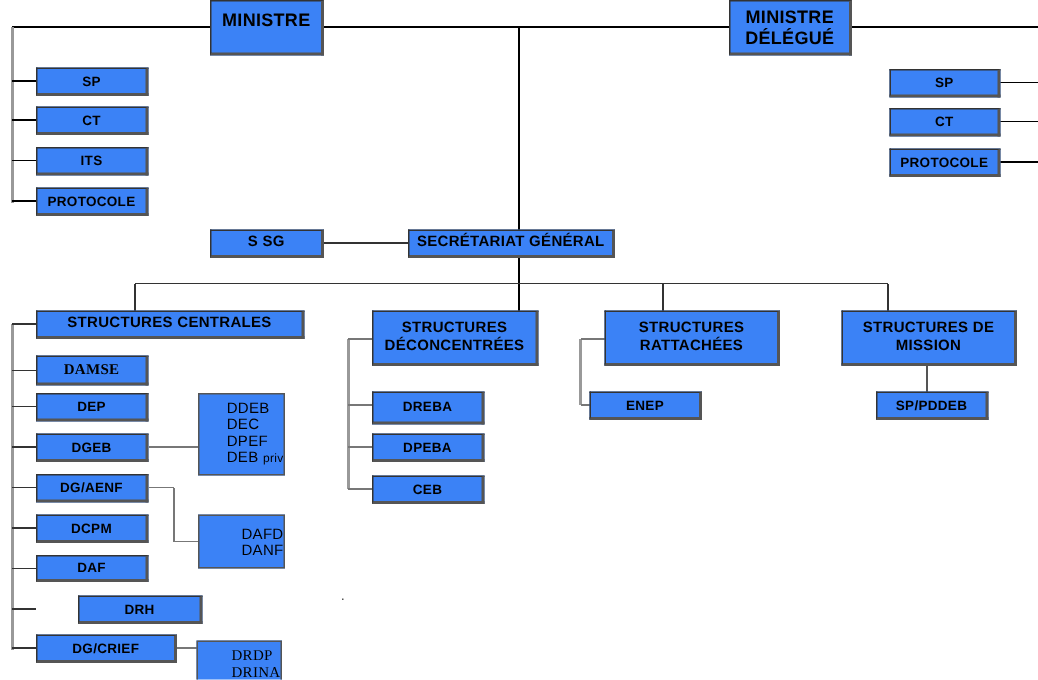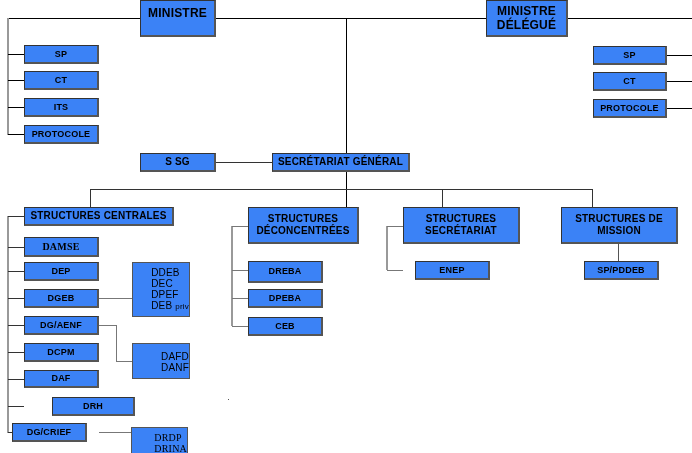--- a/index.html
+++ b/index.html
@@ -113,21 +113,21 @@
       <span>PROTOCOLE</span>
     </div>
 
   <div class="box mid" style="left:140px;top:153px;width:76px;height:19px;">
       <span>S SG</span>
     </div>
   <div class="box mid" style="left:272px;top:153px;width:138px;height:19px;">
       <span>SECRÉTARIAT GÉNÉRAL</span>
     </div>
 
-  <div class="box mid" style="left:24px;top:207px;width:150px;height:19px;">
+  <div class="box mid" style="left:24px;top:207px;width:179px;height:19px;">
       <span>STRUCTURES CENTRALES</span>
     </div>
   <div class="box serif-bold" style="left:24px;top:237px;width:75px;height:20px;">
       <span>DAMSE</span>
     </div>
   <div class="box" style="left:24px;top:262px;width:75px;height:19px;">
       <span>DEP</span>
     </div>
   <div class="box" style="left:24px;top:289px;width:75px;height:19px;">
       <span>DGEB</span>
@@ -137,21 +137,21 @@
     </div>
   <div class="box" style="left:24px;top:343px;width:75px;height:19px;">
       <span>DCPM</span>
     </div>
   <div class="box" style="left:24px;top:370px;width:75px;height:18px;">
       <span>DAF</span>
     </div>
   <div class="box" style="left:24px;top:397px;width:83px;height:19px;margin-left:28px;">
       <span>DRH</span>
     </div>
-  <div class="box" style="left:12px;top:423px;width:75px;height:19px;">
+  <div class="box" style="left:24px;top:423px;width:94px;height:19px;">
       <span>DG/CRIEF</span>
     </div>
 
   <div class="box list" style="left:132px;top:262px;width:58px;height:55px;border:1px solid #555;">
     <div>
       <div>DDEB</div>
       <div>DEC</div>
       <div>DPEF</div>
       <div><span>DEB</span> <span class="small">priv</span></div>
     </div>
@@ -178,23 +178,23 @@
     </div>
   <div class="box" style="left:248px;top:289px;width:75px;height:19px;">
       <span>DPEBA</span>
     </div>
   <div class="box" style="left:248px;top:317px;width:75px;height:19px;">
       <span>CEB</span>
     </div>
 
   <div class="box mid" style="left:403px;top:207px;width:117px;height:37px;flex-direction:column;">
     <span>STRUCTURES</span>
-    <span>SECRÉTARIAT</span>
-  </div>
-  <div class="box" style="left:415px;top:261px;width:75px;height:19px;">
+    <span>RATTACHÉES</span>
+  </div>
+  <div class="box" style="left:393px;top:261px;width:75px;height:19px;">
       <span>ENEP</span>
     </div>
 
   <div class="box mid" style="left:561px;top:207px;width:117px;height:37px;flex-direction:column;">
     <span>STRUCTURES DE</span>
     <span>MISSION</span>
   </div>
   <div class="box" style="left:584px;top:261px;width:75px;height:19px;">
       <span>SP/PDDEB</span>
     </div>

